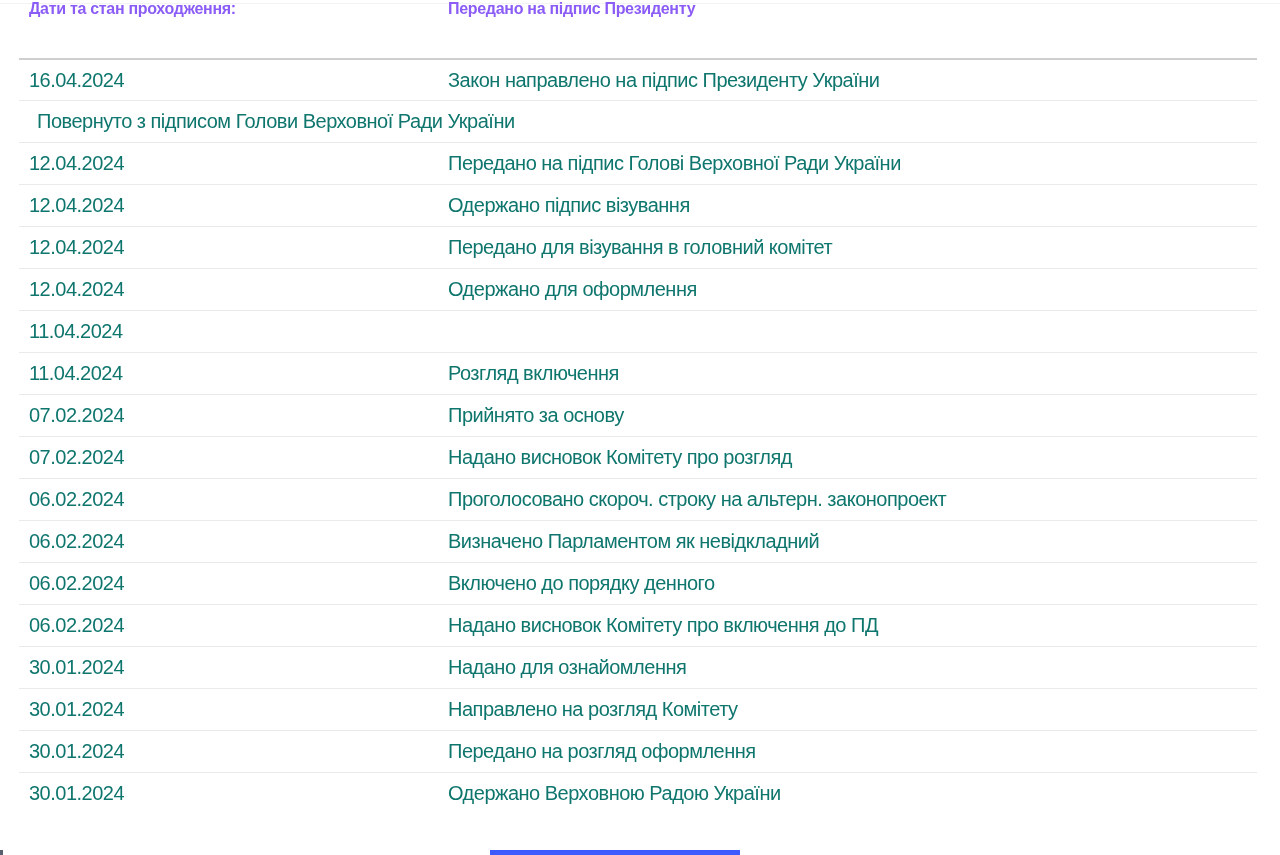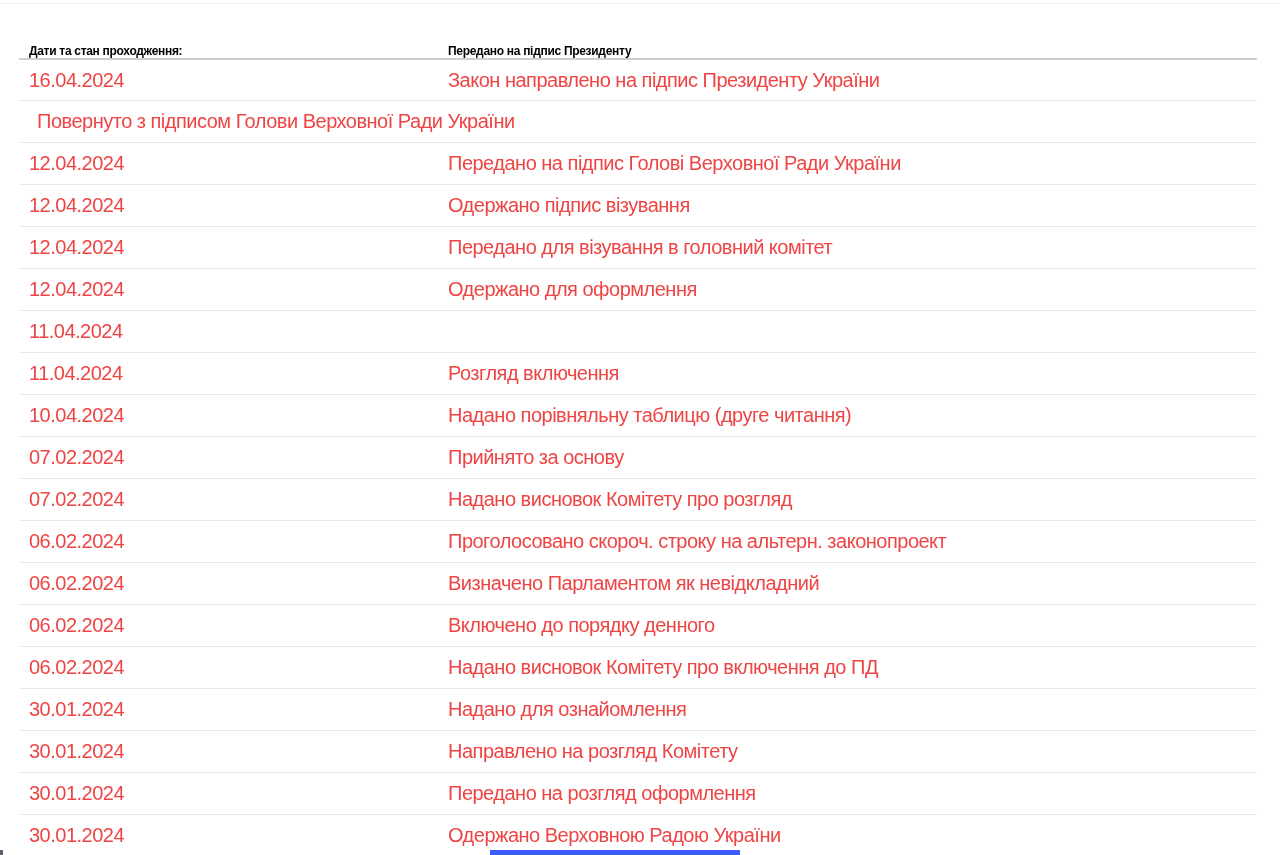--- a/index.html
+++ b/index.html
@@ -24,49 +24,49 @@
     background: #f3f3f3;
   }
   .status-table {
     position: absolute;
     top: 0;
     left: 19px;
     width: 1238px;
   }
   .thead {
     display: flex;
-    align-items: flex-end;
+    align-items: flex-start;
     height: 58px;
     padding-left: 10px;
     box-sizing: border-box;
     font-weight: 700;
-    font-size: 12px;
+    font-size: 16px;
     letter-spacing: -0.3px;
-    color: #000000;
+    color: #8b5cf6;
   }
   .cell-date {
     width: 411px;
     flex: none;
     white-space: nowrap;
   }
   .cell-status {
     flex: 1;
     white-space: nowrap;
     margin-left: 8px;
   }
   .row {
     display: flex;
     align-items: center;
     height: 42px;
     padding-left: 10px;
     box-sizing: border-box;
     border-top: 1px solid #eaeaea;
     font-size: 20px;
     letter-spacing: -0.5px;
-    color: #ef4444;
+    color: #0f766e;
   }
   .rows .row:first-child {
     border-top: 2px solid #cfcfcf;
   }
   .bottom-accent-bar {
     position: absolute;
     left: 490px;
     top: 850px;
     width: 250px;
     height: 5px;
@@ -123,24 +123,20 @@
 
   <div class="row">
     <div class="cell-date">11.04.2024</div>
   </div>
 
   <div class="row">
     <div class="cell-date">11.04.2024</div>
     <div class="cell-status">Розгляд включення</div>
   </div>
 
-  <div class="row">
-    <div class="cell-date">10.04.2024</div>
-    <div class="cell-status">Надано порівняльну таблицю (друге читання)</div>
-  </div>
 
   <div class="row">
     <div class="cell-date">07.02.2024</div>
     <div class="cell-status">Прийнято за основу</div>
   </div>
 
   <div class="row">
     <div class="cell-date">07.02.2024</div>
     <div class="cell-status">Надано висновок Комітету про розгляд</div>
   </div>

